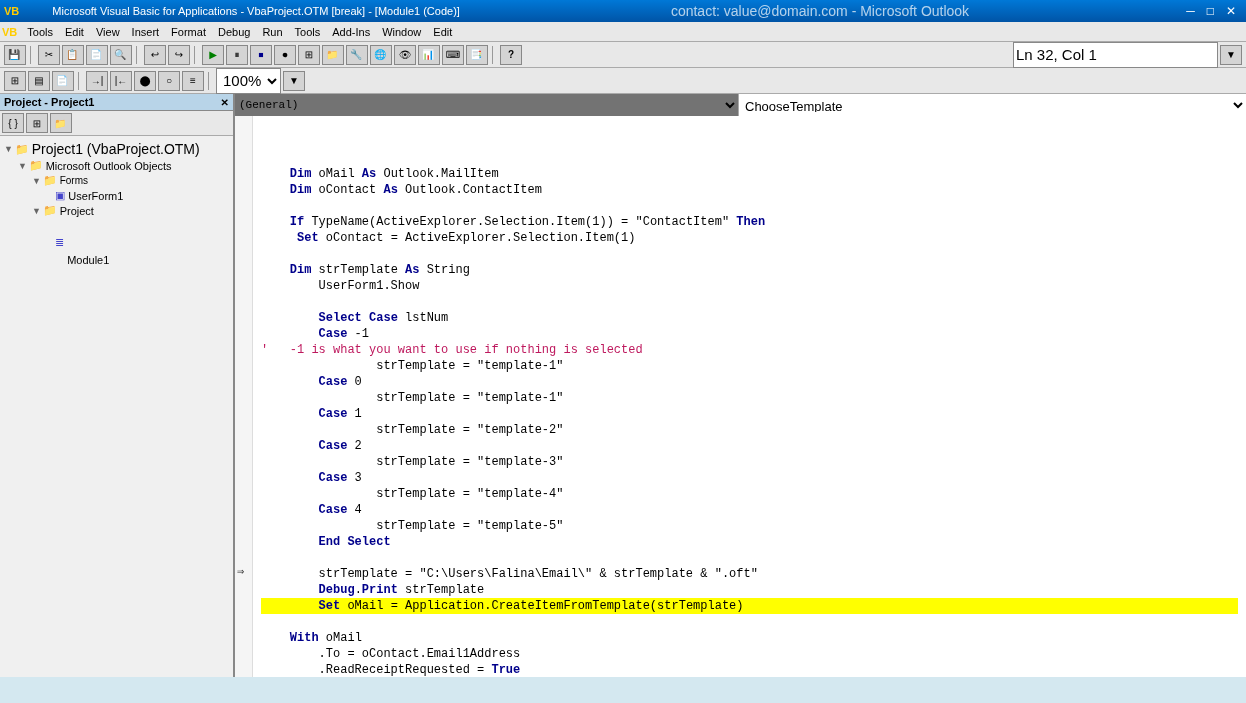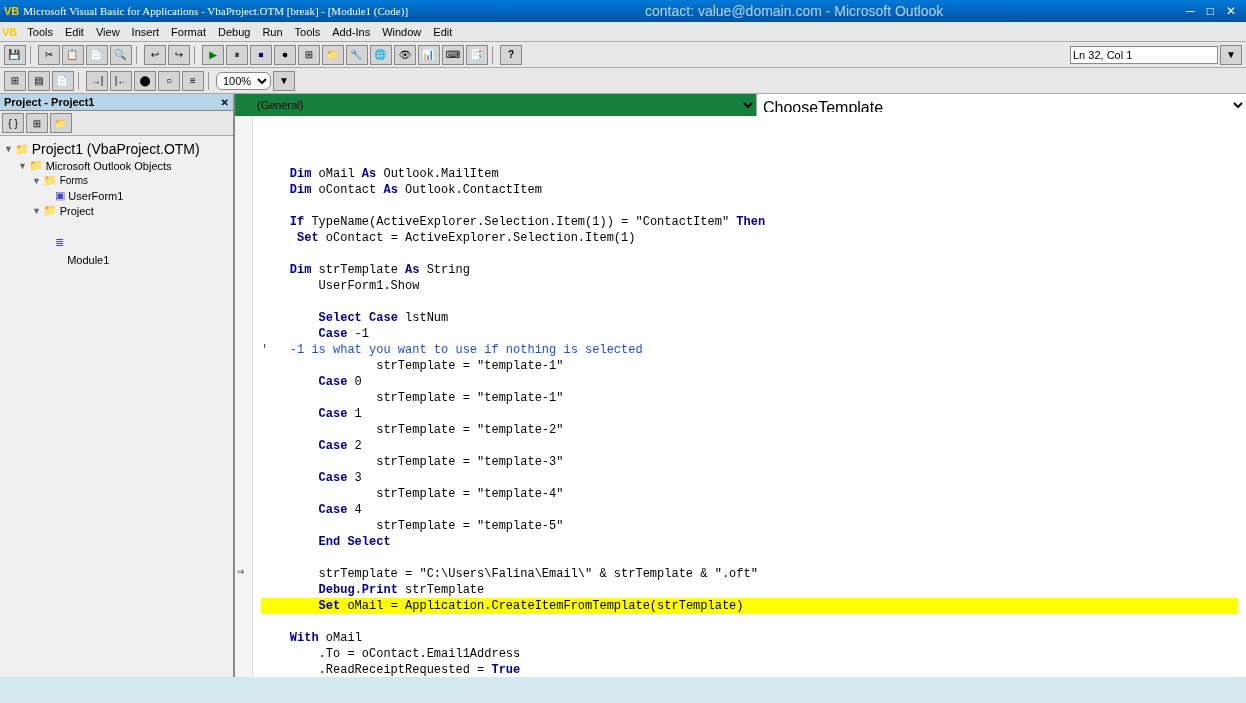--- a/index.html
+++ b/index.html
@@ -58,22 +58,22 @@
       font-size: 10px;
       cursor: pointer;
     }
     .tb-sep {
       width: 4px;
       height: 18px;
       border-left: 1px solid #999;
       margin: 0 2px;
     }
     .tb-combo {
-      height: 18px;
-      font-size: 11px;
+      height: 26px;
+      font-size: 15px;
       background: white;
       border: 1px solid #888;
       padding: 0 2px;
     }
 
     
     #main-layout {
       display: flex;
       height: calc(703px - 22px - 20px - 26px - 26px - 26px);
     }
@@ -162,33 +162,33 @@
       padding: 2px 8px;
       font-family: 'Courier New', monospace;
       font-size: 12px;
       line-height: 16px;
       white-space: pre;
       overflow: visible;
     }
 
     
     .kw { color: #00008b; font-weight: bold; } 
-    .cm { color: #1d4ed8; } 
+    .cm { color: #be185d; } 
 
     .code-line {
       height: 16px;
       display: block;
     }
   </style>
 </head>
 <body>
 
 <div id="title-bar">
   <span style="margin-right:4px; font-size:11px; color:#ffcc00; font-weight:bold;">VB</span>
-  <span style="font-family:Liberation Serif, serif;font-size:11px;">Microsoft Visual Basic for Applications - VbaProject.OTM [break] - [Module1 (Code)]</span>
+  <span style="font-family:Liberation Sans, sans-serif;font-size:11px;margin-left:29px;">Microsoft Visual Basic for Applications - VbaProject.OTM [break] - [Module1 (Code)]</span>
   <span style="flex:1"></span>
   <span style="font-size:14px; opacity:0.7; font-family:Arial;">contact: value@domain.com - Microsoft Outlook</span>
   <span style="flex:1"></span>
   <span style="padding:0 6px;cursor:pointer;font-size:12px;">─</span>
   <span style="padding:0 6px;cursor:pointer;font-size:12px;">□</span>
   <span style="padding:0 6px;cursor:pointer;font-size:12px;">✕</span>
 </div>
 
 <div id="menu-bar">
   <span style="margin-right:4px; font-size:11px; color:#ffcc00; font-weight:bold; font-family:Arial;">VB</span>
@@ -239,21 +239,21 @@
   <button class="tb-btn">⊞</button>
   <button class="tb-btn">▤</button>
   <button class="tb-btn" style="color:#e8a000;">📄</button>
   <div class="tb-sep"></div>
   <button class="tb-btn">→|</button>
   <button class="tb-btn">|←</button>
   <button class="tb-btn">⬤</button>
   <button class="tb-btn">○</button>
   <button class="tb-btn">≡</button>
   <div class="tb-sep"></div>
-  <select class="tb-combo" style="min-width:55px;border-radius:6px;">
+  <select class="tb-combo" style="min-width:55px;">
     <option>100%</option>
   </select>
   <button class="tb-btn">▼</button>
 </div>
 
 <div id="main-layout">
 
   <div id="project-panel">
     <div id="project-header">
       <span style="font-family:Arial;font-size:11px;font-weight:bold;">Project - Project1</span>
@@ -295,24 +295,24 @@
         <div class="tree-root" style="padding-left: 42px;">
           <span style="margin-right:2px; color:#666; font-size:9px; visibility:hidden;">▶</span>
           <span style="color:#4444cc; margin-right:3px; font-size:11px;">≣</span>
           <span style="font-family:Arial;font-size:11px;margin-top:35px;">Module1</span>
         </div>
       </div>
   </div>
 
   <div id="code-area">
     <div id="code-dropdowns">
-      <select style="flex:1; height:22px; font-size:11px; font-family:Liberation Sans, sans-serif; border:none; border-right:1px solid #aaa; background:#15803d; padding:0 18px;">
+      <select style="flex:1; height:22px; font-size:11px; font-family:Liberation Mono, monospace; border:none; border-right:1px solid #aaa; background:#737373; padding:0 0;">
         <option>(General)</option>
       </select>
-      <select style="flex:1; height:22px; font-size:16px; font-family:Arial; border:none; background:white; padding:4px 2px;">
+      <select style="flex:1; height:22px; font-size:13px; font-family:Arial; border:none; background:white; padding:4px 2px;">
         <option>ChooseTemplate</option>
       </select>
     </div>
     <div id="code-content">
       <div id="code-gutter">
 
       <div style="position: absolute; top: 448px; left: 2px; font-size: 12px; color: rgb(51, 51, 51); line-height: 16px;">⇒</div>
         </div>
       <div id="code-text">
         

